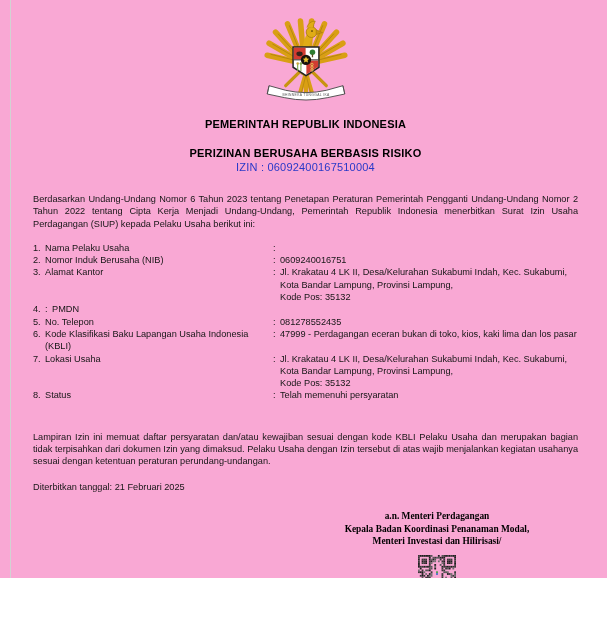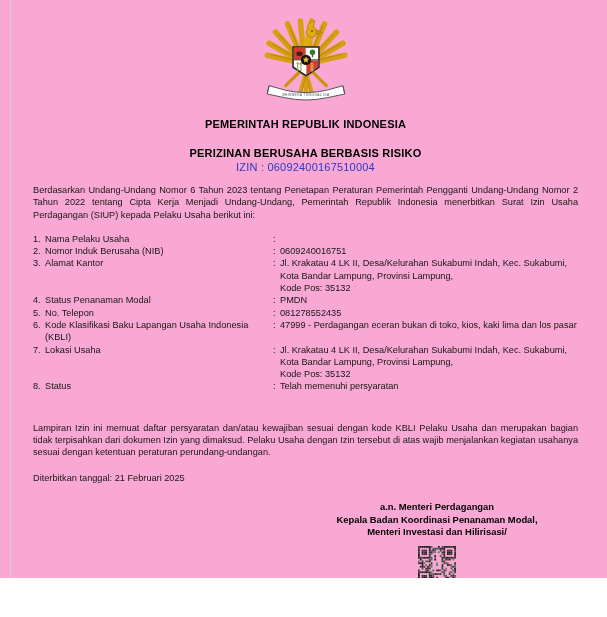--- a/index.html
+++ b/index.html
@@ -15,33 +15,33 @@
     position:absolute;left:10px;top:0;bottom:0;width:1px;
     background:#d2d2d2;
   }
   .content{padding:10px 29px 0 33px;}
   .header{text-align:center;}
   .emblem-wrap{display:block;margin:0 auto;width:94px;height:96px;}
   .gov-title{margin-top:12px;font-size:11px;font-weight:bold;letter-spacing:.2px;color:#000;}
   .doc-type{margin-top:16px;font-size:11px;font-weight:bold;letter-spacing:.2px;color:#000;line-height:14px;text-align:center;}
   .izin-line{font-size:11px;font-weight:normal;letter-spacing:.2px;line-height:14px;}
   .body-text{font-size:9.2px;line-height:12.3px;color:#161616;}
-  .intro{margin-top:10px;text-align:justify;}
+  .intro{margin-top:19px;text-align:justify;}
   .details{margin-top:12px;}
   .detail-row{display:flex;align-items:flex-start;}
   .detail-num{width:12px;flex:0 0 12px;}
   .detail-label{width:228px;flex:0 0 228px;}
   .detail-colon{width:7px;flex:0 0 7px;text-align:left;}
   .detail-value{flex:1;}
   .detail-value .vline{white-space:nowrap;}
   .closing{margin-top:29px;text-align:justify;}
   .issued-line{margin-top:13px;}
   .signature-block{
     margin-top:17px;margin-left:249px;width:310px;
-    text-align:center;font-size:9.4px;font-weight:bold;line-height:12.6px;color:#000;
+    text-align:center;font-size:9.4px;font-weight:bold;line-height:12.6px;color:#000;font-family:Liberation Serif, serif;
   }
   .qr-box{display:block;margin:7px auto 7px auto;width:38px;height:38px;}
   .signed-note{margin-top:2px;}
 </style>
 </head>
 <body>
 
 <div class="page">
   <div class="page-edge-line"></div>
 
@@ -155,21 +155,20 @@
           <div class="detail-label">Alamat Kantor</div>
           <div class="detail-colon">:</div>
           <div class="detail-value">
             <div class="vline">Jl. Krakatau 4 LK II, Desa/Kelurahan Sukabumi Indah, Kec. Sukabumi,</div>
             <div class="vline">Kota Bandar Lampung, Provinsi Lampung,</div>
             <div class="vline">Kode Pos: 35132</div>
           </div>
         </div>
         <div class="detail-row">
           <div class="detail-num">4.</div>
-          <div class="detail-label">Status Penanaman Modal</div>
           <div class="detail-colon">:</div>
           <div class="detail-value">
             <div class="vline">PMDN</div>
           </div>
         </div>
         <div class="detail-row">
           <div class="detail-num">5.</div>
           <div class="detail-label">No. Telepon</div>
           <div class="detail-colon">:</div>
           <div class="detail-value">

